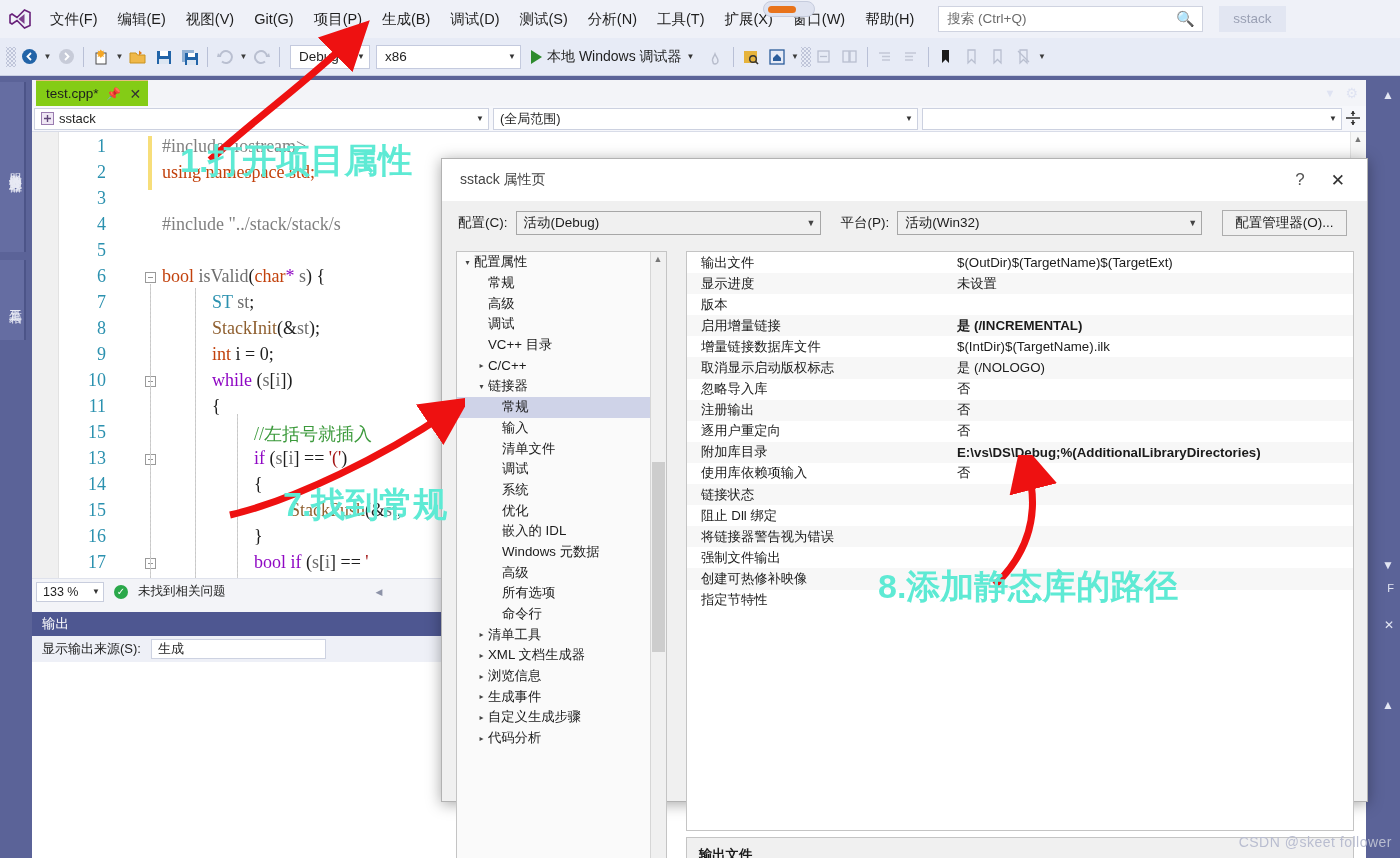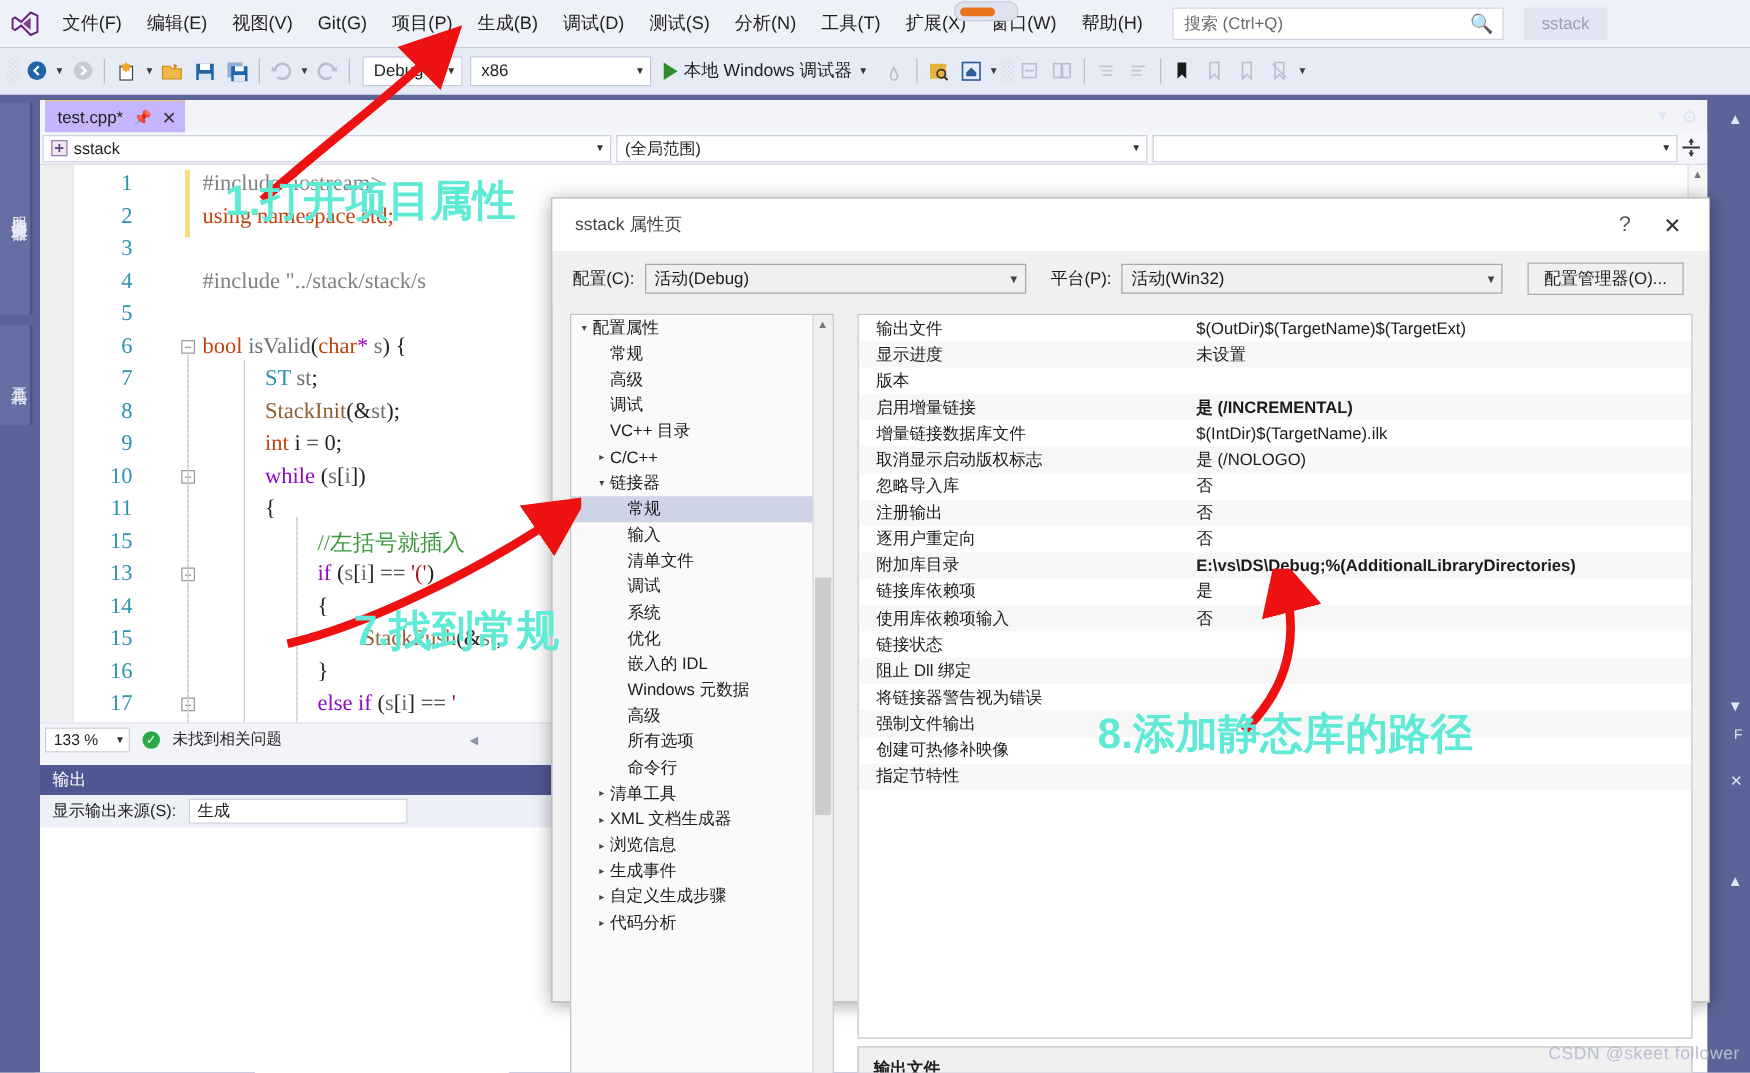--- a/index.html
+++ b/index.html
@@ -93,21 +93,21 @@
   #vstab-toolbox { top:184px; height:80px; }
 
   
   #editor-shell {
     position:absolute; left:32px; top:80px; width:1334px; height:532px;
     background:#f3f4f8;
   }
   #tabstrip { position:absolute; left:0; top:0; width:1334px; height:26px; }
   #filetab {
     position:absolute; left:4px; top:0; height:26px;
-    background:#c4b5fd; border-top:1px solid #e7bf80;
+    background:#84cc16; border-top:1px solid #e7bf80;
     display:flex; align-items:center; padding:0 7px 0 10px; gap:8px;
     font-size:13.5px; color:#1e1e1e;
   }
   #filetab .pin { font-size:12px; color:#333; }
   #filetab .x { font-size:14px; color:#333; }
   #tabstrip-right {
     position:absolute; right:0; top:0; height:26px; display:flex; align-items:center; gap:10px; padding-right:8px;
     color:#dfe3f2; font-size:11px;
   }
 
@@ -535,21 +535,21 @@
     <div class="codeline" style="top:160px; left:180px"><span class="typ">ST</span> <span class="id">st</span>;</div>
     <div class="codeline" style="top:186px; left:180px"><span class="id" style="color:#8f5f2f">StackInit</span>(&amp;<span class="id">st</span>);</div>
     <div class="codeline" style="top:212px; left:180px"><span class="kw">int</span> i = 0;</div>
     <div class="codeline" style="top:238px; left:180px"><span class="kw2">while</span> (<span class="id">s</span>[<span class="id">i</span>])</div>
     <div class="codeline" style="top:264px; left:180px">{</div>
     <div class="codeline cmt" style="top:290px; left:222px">//左括号就插入</div>
     <div class="codeline" style="top:316px; left:222px"><span class="kw2">if</span> (<span class="id">s</span>[<span class="id">i</span>] == <span class="str">'('</span>)</div>
     <div class="codeline" style="top:342px; left:222px">{</div>
     <div class="codeline" style="top:368px; left:258px"><span class="id" style="color:#8f5f2f">StackPush</span>(&amp;<span class="id">st</span>,</div>
     <div class="codeline" style="top:394px; left:222px">}</div>
-    <div class="codeline" style="top:420px; left:222px"><span class="kw2">else if</span> (<span class="id">s</span>[<span class="id">i</span>] == <span class="str">'</span></div>
+    <div class="codeline" style="top:420px; left:222px"><span class="kw2">bool if</span> (<span class="id">s</span>[<span class="id">i</span>] == <span class="str">'</span></div>
 
     <div class="fold" style="left:113px; top:140px">–</div>
     <div class="fold" style="left:113px; top:244px">–</div>
     <div class="fold" style="left:113px; top:322px">–</div>
     <div class="fold" style="left:113px; top:426px">–</div>
     <div class="guide" style="left:118px; top:152px; height:300px;"></div>
     <div class="guide" style="left:163px; top:156px; height:296px;"></div>
     <div class="guide" style="left:205px; top:282px; height:172px;"></div>
 
     <div id="vscroll-track">
@@ -782,24 +782,20 @@
         </div>
         <div class="grid-row">
           <div class="g-name">逐用户重定向</div>
           <div class="g-val">否</div>
         </div>
         <div class="grid-row">
           <div class="g-name">附加库目录</div>
           <div class="g-val bold">E:\vs\DS\Debug;%(AdditionalLibraryDirectories)</div>
         </div>
         <div class="grid-row">
-          <div class="g-name">链接库依赖项</div>
-          <div class="g-val">是</div>
-        </div>
-        <div class="grid-row">
           <div class="g-name">使用库依赖项输入</div>
           <div class="g-val">否</div>
         </div>
         <div class="grid-row">
           <div class="g-name">链接状态</div>
           <div class="g-val"></div>
         </div>
         <div class="grid-row">
           <div class="g-name">阻止 Dll 绑定</div>
           <div class="g-val"></div>

